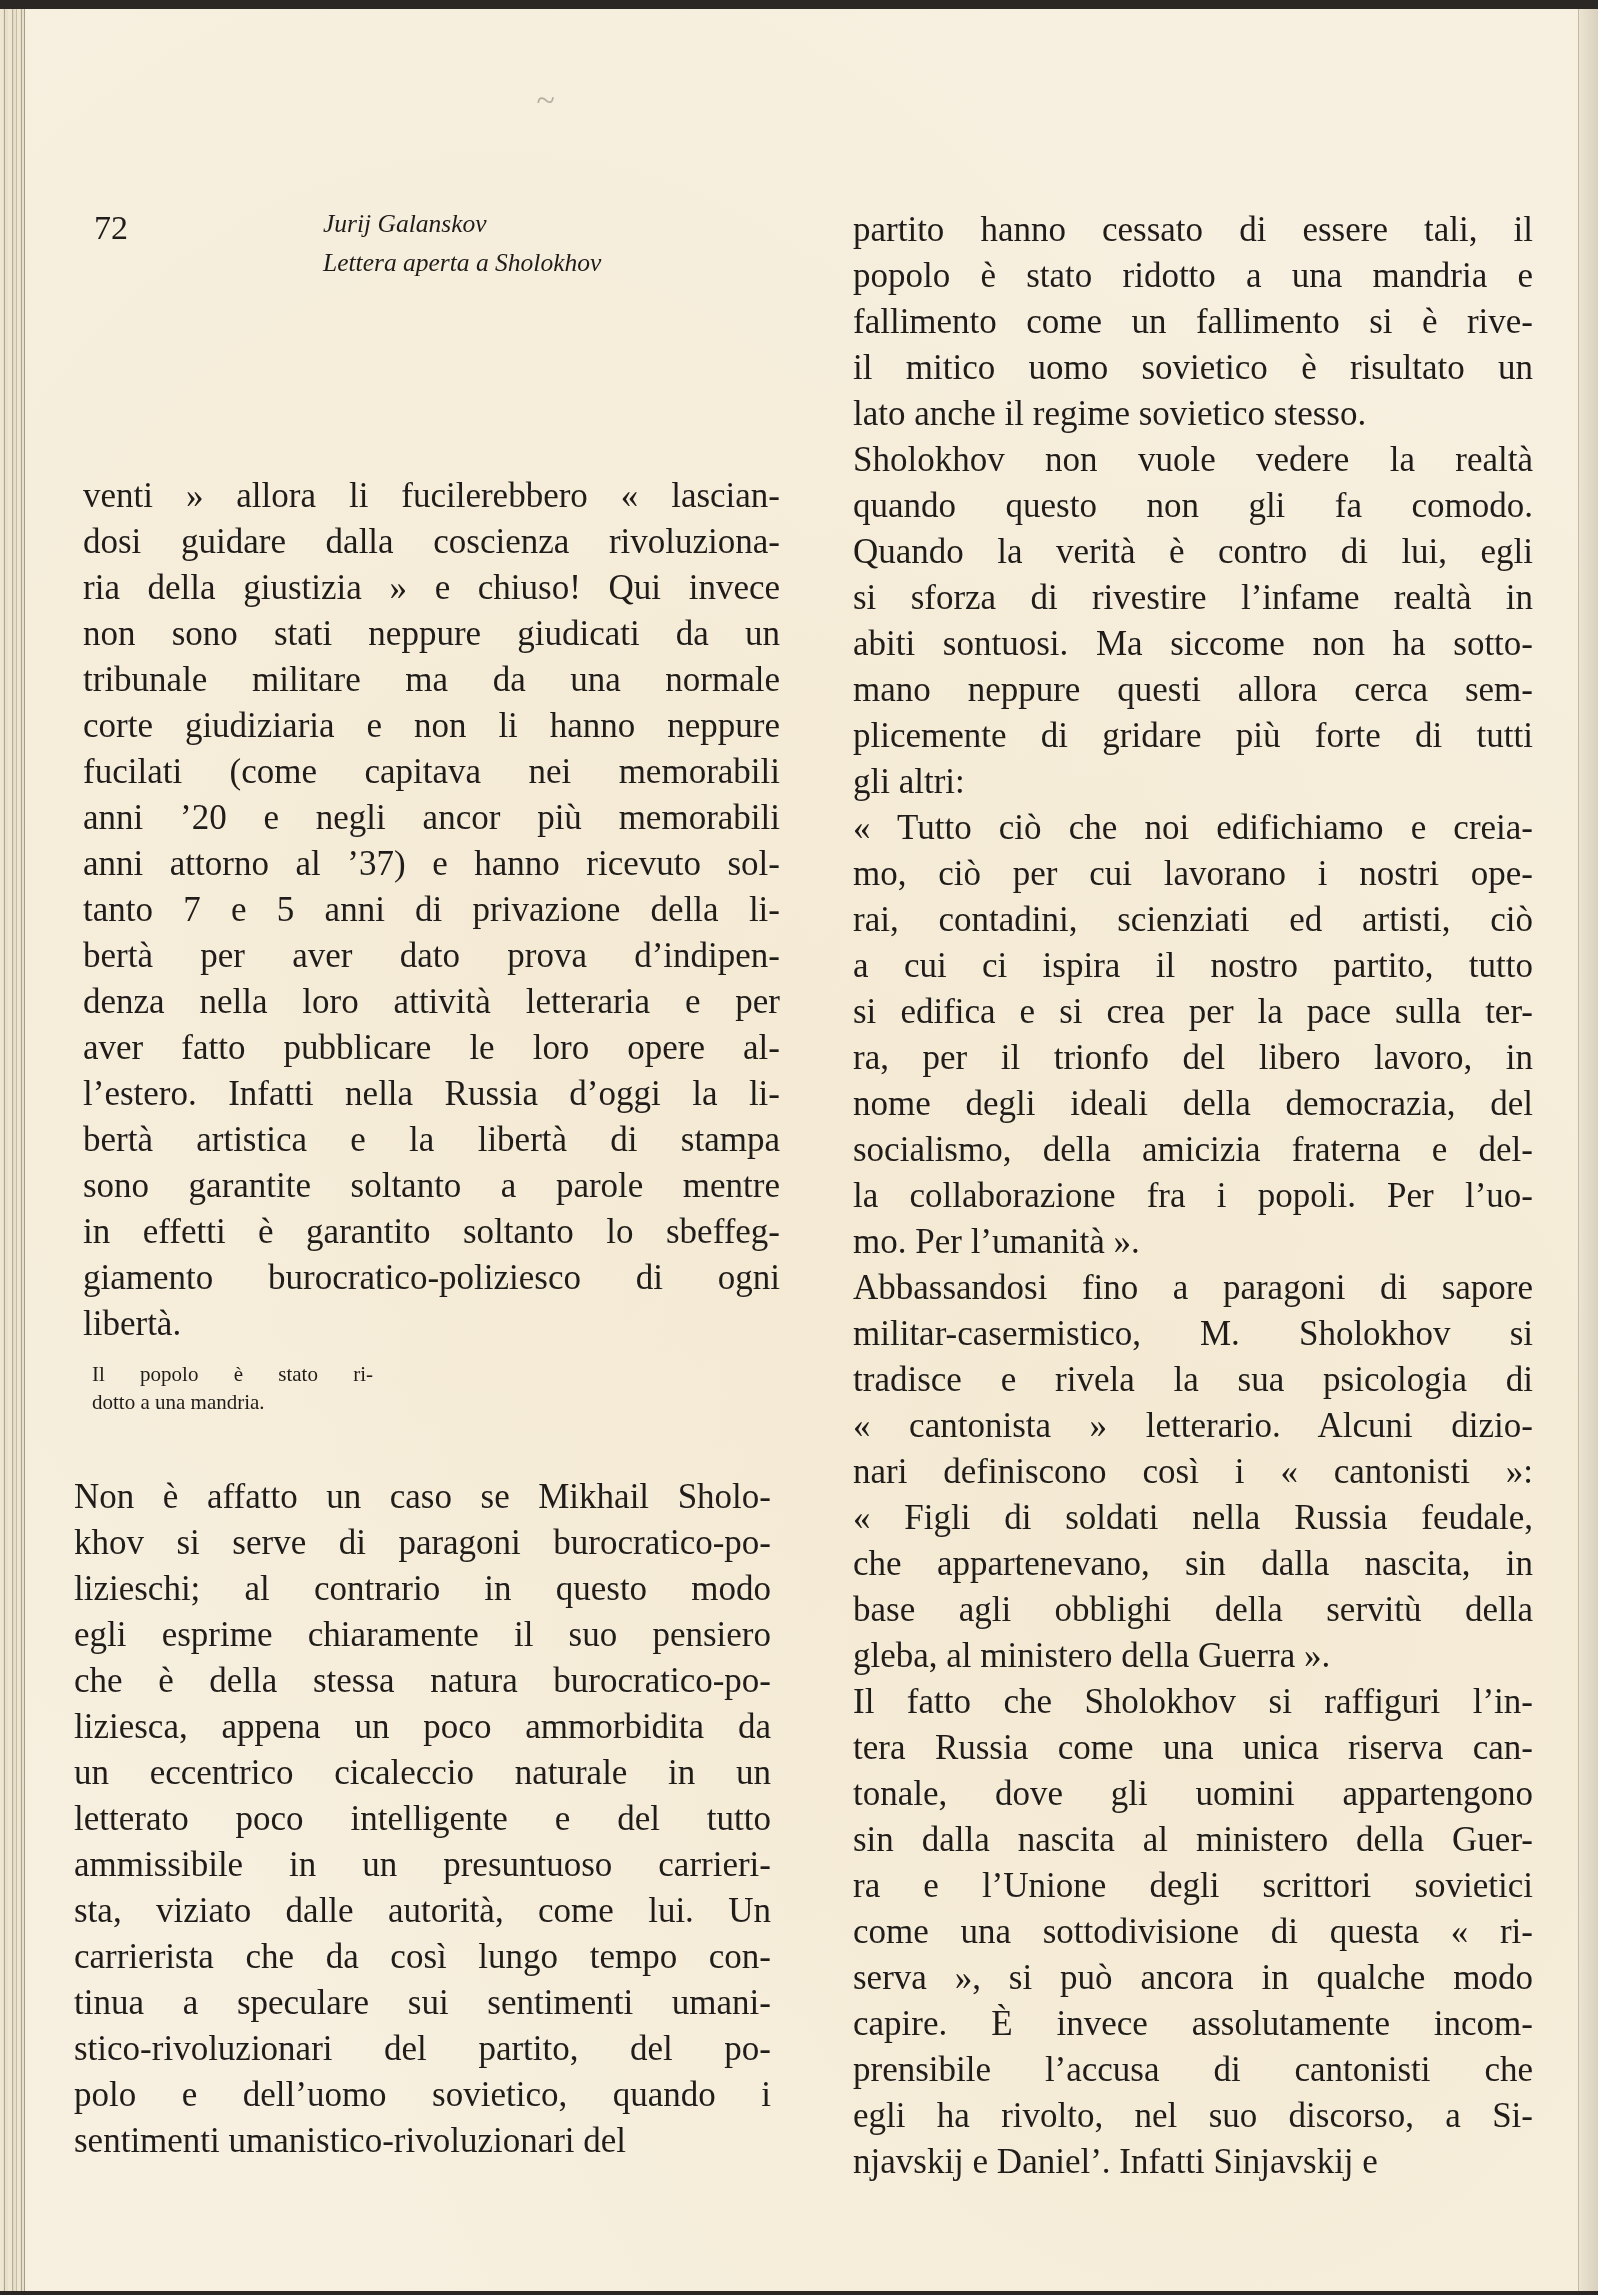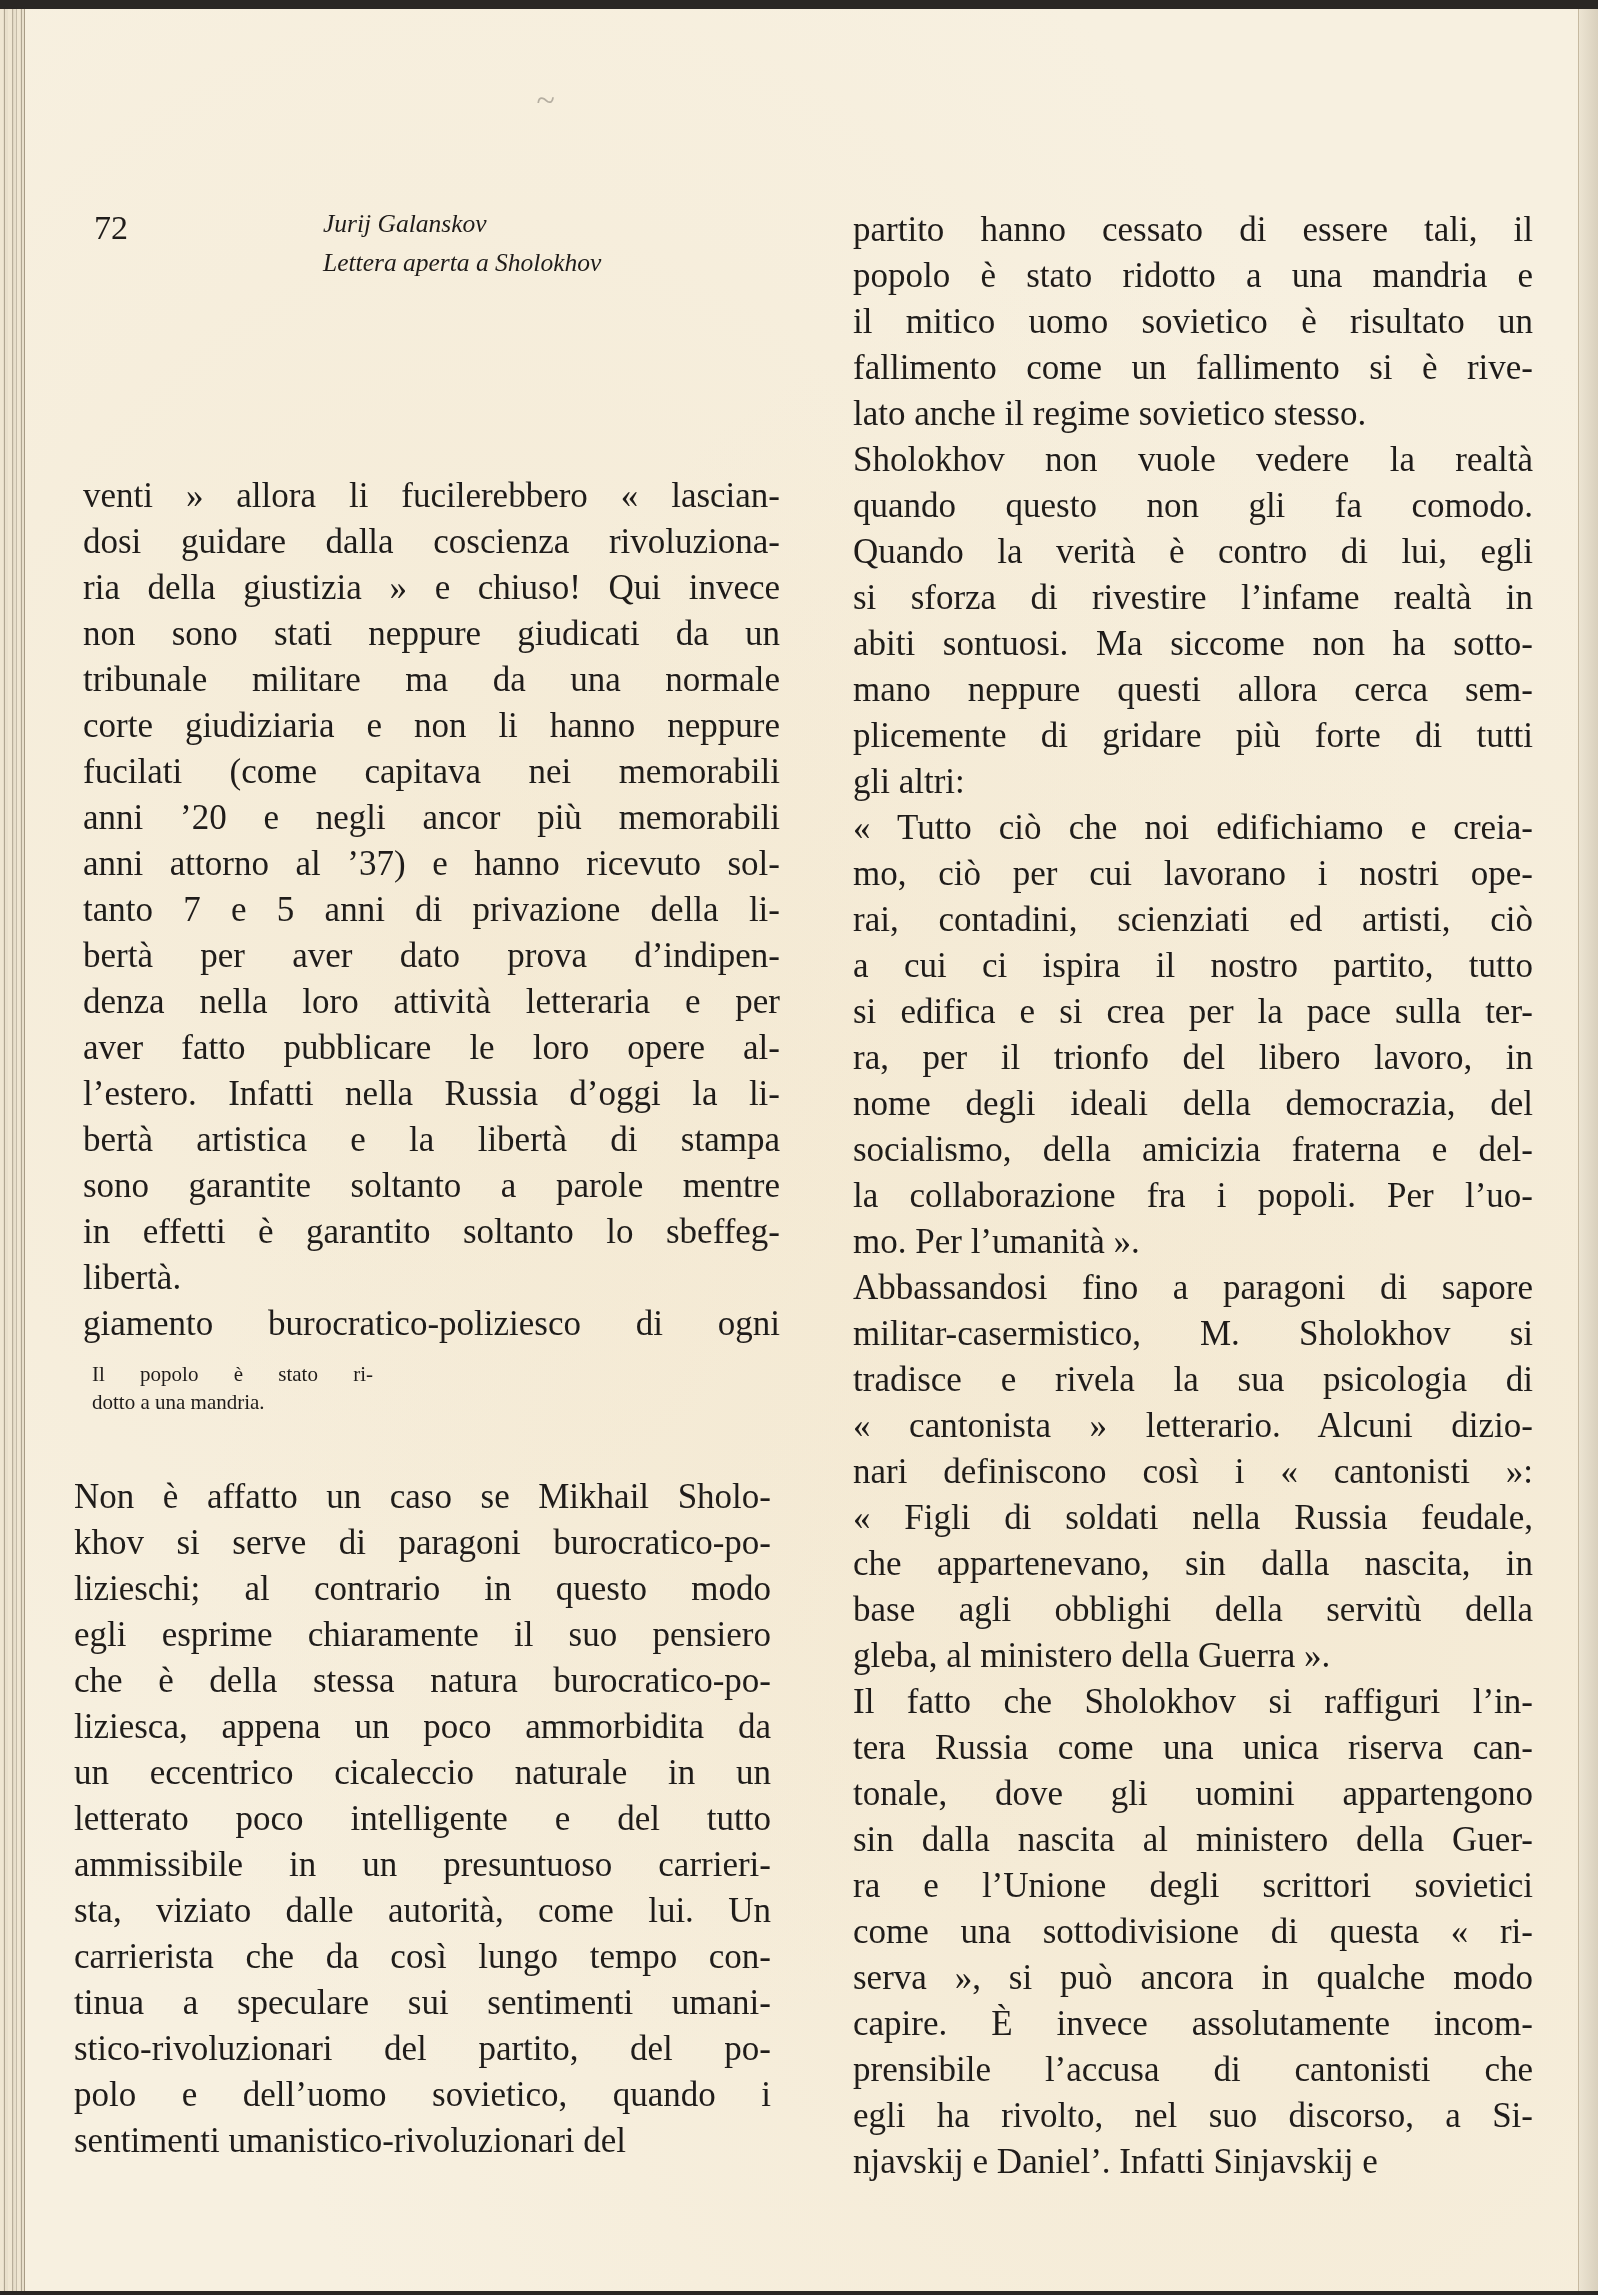--- a/index.html
+++ b/index.html
@@ -83,22 +83,22 @@
     <span class="ln">anni ’20 e negli ancor più memorabili</span>
     <span class="ln">anni attorno al ’37) e hanno ricevuto sol-</span>
     <span class="ln">tanto 7 e 5 anni di privazione della li-</span>
     <span class="ln">bertà per aver dato prova d’indipen-</span>
     <span class="ln">denza nella loro attività letteraria e per</span>
     <span class="ln">aver fatto pubblicare le loro opere al-</span>
     <span class="ln">l’estero. Infatti nella Russia d’oggi la li-</span>
     <span class="ln">bertà artistica e la libertà di stampa</span>
     <span class="ln">sono garantite soltanto a parole mentre</span>
     <span class="ln">in effetti è garantito soltanto lo sbeffeg-</span>
+    <span class="ln">giamento burocratico-poliziesco di ogni</span>
     <span class="ln last">libertà.</span>
-    <span class="ln">giamento burocratico-poliziesco di ogni</span>
   </div>
 
 <div class="sidenote">
     <span class="ln">Il popolo è stato ri-</span>
     <span class="ln last">dotto a una mandria.</span>
   </div>
 
 <div class="col col-left-b">
     <span class="ln">Non è affatto un caso se Mikhail Sholo-</span>
     <span class="ln">khov si serve di paragoni burocratico-po-</span>
@@ -113,22 +113,22 @@
     <span class="ln">carrierista che da così lungo tempo con-</span>
     <span class="ln">tinua a speculare sui sentimenti umani-</span>
     <span class="ln">stico-rivoluzionari del partito, del po-</span>
     <span class="ln">polo e dell’uomo sovietico, quando i</span>
     <span class="ln last">sentimenti umanistico-rivoluzionari del</span>
   </div>
 
 <div class="col col-right">
     <span class="ln">partito hanno cessato di essere tali, il</span>
     <span class="ln">popolo è stato ridotto a una mandria e</span>
+    <span class="ln">fallimento come un fallimento si è rive-</span>
     <span class="ln">il mitico uomo sovietico è risultato un</span>
-    <span class="ln">fallimento come un fallimento si è rive-</span>
     <span class="ln last">lato anche il regime sovietico stesso.</span>
     <span class="ln">Sholokhov non vuole vedere la realtà</span>
     <span class="ln">quando questo non gli fa comodo.</span>
     <span class="ln">Quando la verità è contro di lui, egli</span>
     <span class="ln">si sforza di rivestire l’infame realtà in</span>
     <span class="ln">abiti sontuosi. Ma siccome non ha sotto-</span>
     <span class="ln">mano neppure questi allora cerca sem-</span>
     <span class="ln">plicemente di gridare più forte di tutti</span>
     <span class="ln last">gli altri:</span>
     <span class="ln">« Tutto ciò che noi edifichiamo e creia-</span>

